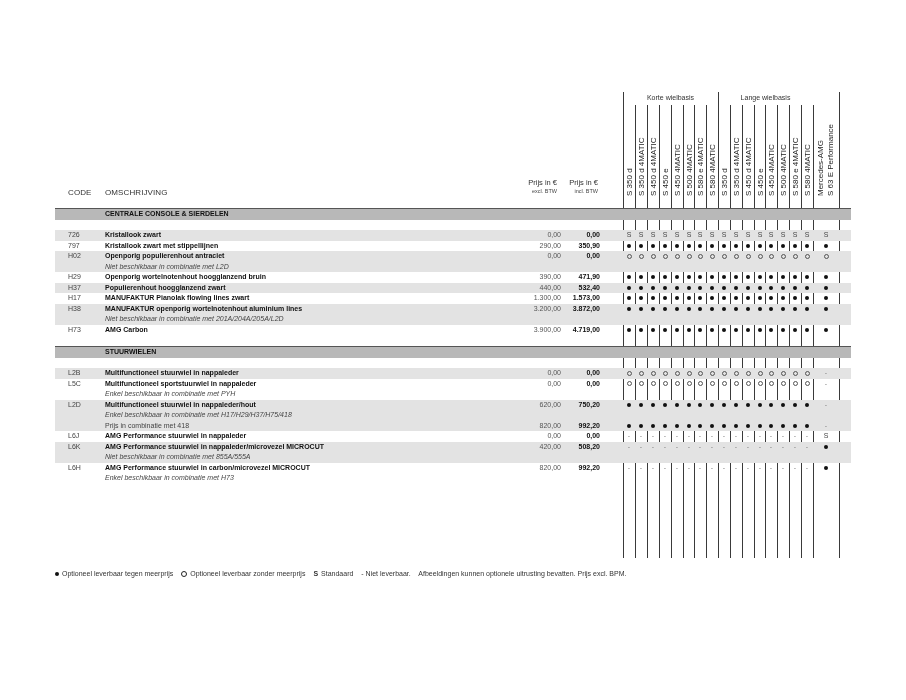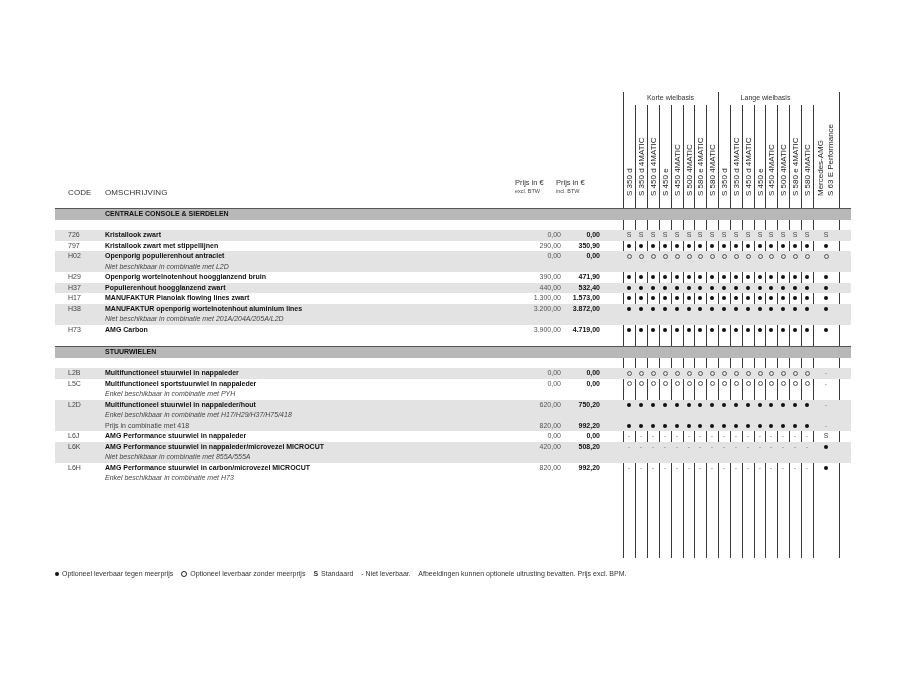--- a/index.html
+++ b/index.html
@@ -1,20 +1,20 @@
 <!DOCTYPE html>
 <html><head>
 <meta charset="utf-8">
 <style>
   html, body { margin: 0; padding: 0; background: #ffffff; }
   body { width: 906px; height: 700px; position: relative; overflow: hidden;
          font-family: "Liberation Sans", "DejaVu Sans", sans-serif; color: #222; }
   .abs { position: absolute; }
   .hdr-label { font-size: 8px; color: #333; letter-spacing: 0.1px; }
-  .price-hdr { font-size: 7.5px; color: #333; line-height: 9px; }
+  .price-hdr { font-size: 7.5px; color: #333; text-align: right; line-height: 9px; }
   .price-hdr .sub { font-size: 5.5px; color: #444; }
   .vline { position: absolute; width: 1px; background: #3a3a3a; }
   .group-label { position: absolute; font-size: 7px; color: #333; text-align: center; }
   .model-label { position: absolute; font-size: 8px; color: #222; white-space: nowrap;
                  transform-origin: left top; transform: rotate(-90deg); }
   .section-bar { position: absolute; left: 55px; width: 796px; height: 11px; background: #b8b8b8;
                  border-top: 1.5px solid #555; }
   .section-bar span { position: absolute; left: 50px; top: 1px; font-size: 7px; font-weight: bold; color: #111; }
   .row { position: absolute; left: 55px; width: 796px; }
   .row.shade { background: #e3e3e3; }

